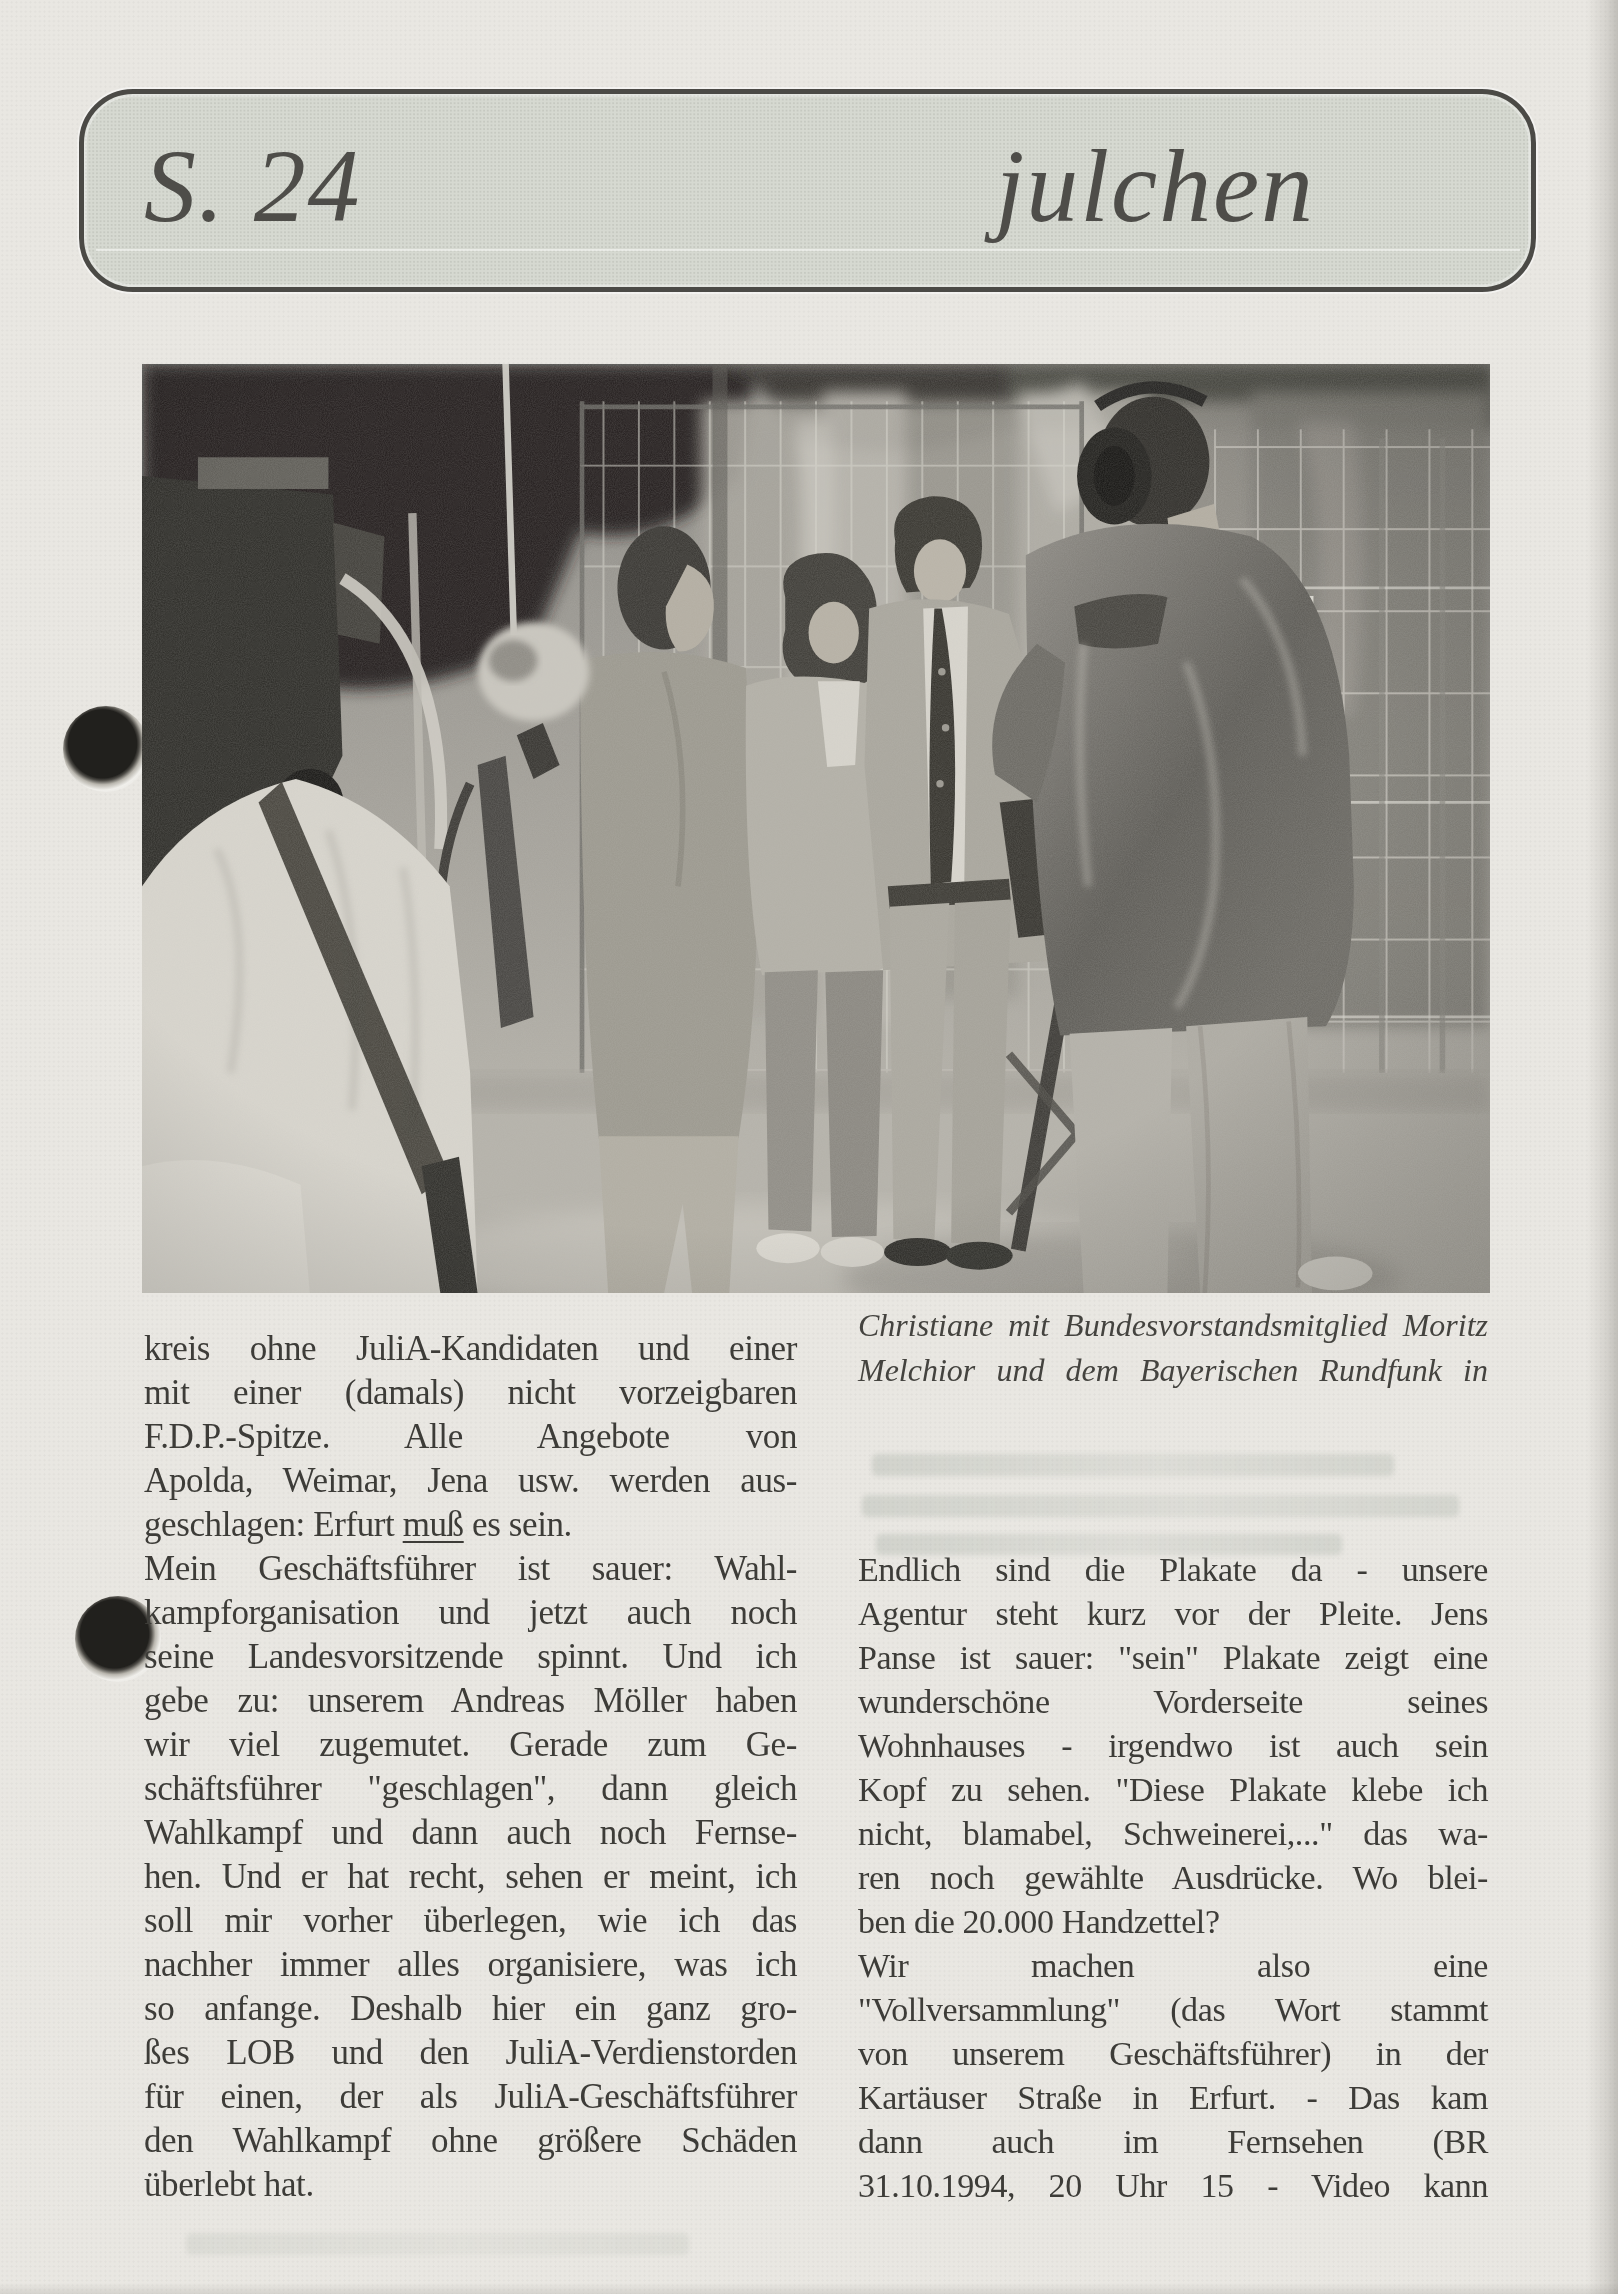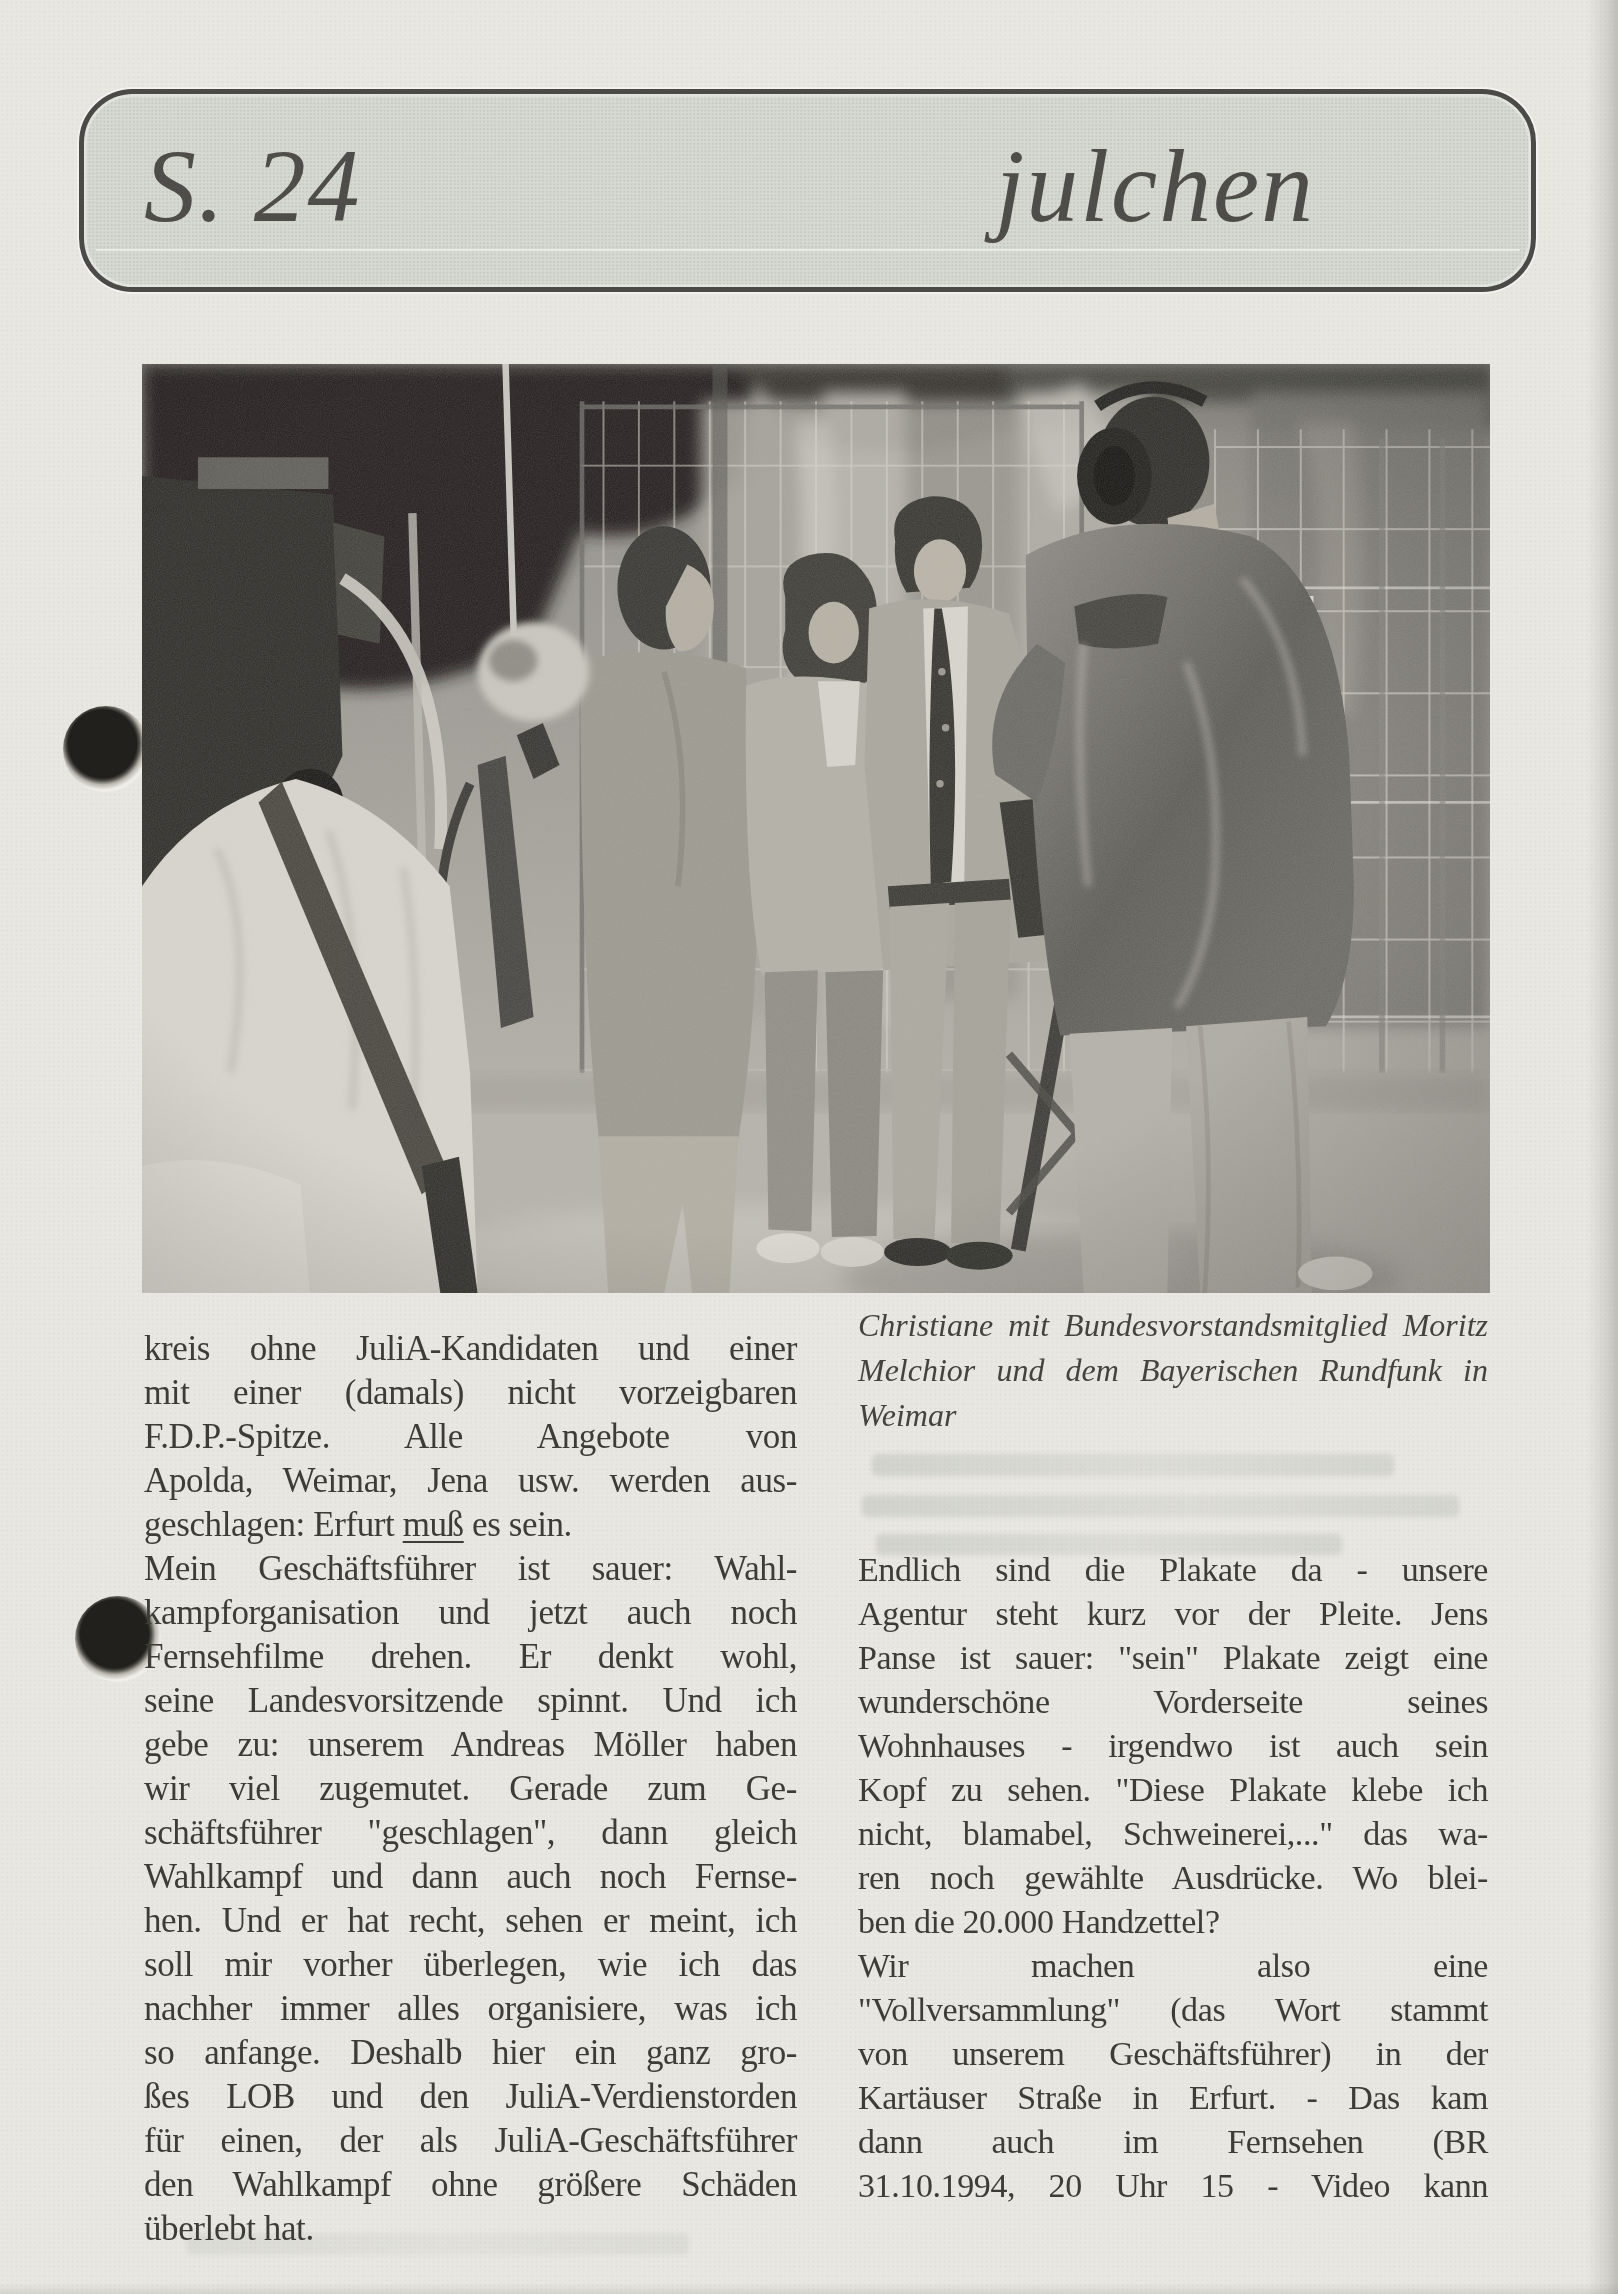--- a/index.html
+++ b/index.html
@@ -251,37 +251,35 @@
       <path d="M0 860 Q80 840 170 880 L180 996 L0 996 Z" fill="#e2dfd7"></path>
     </g>
 
     <rect width="1446" height="996" fill="url(#vg)"></rect>
     <rect width="1446" height="996" filter="url(#grainF)" opacity="0.45"></rect>
   </svg>
 
   <div class="abs caption textcol">
       <div class="line">Christiane mit Bundesvorstandsmitglied Moritz</div>
       <div class="line">Melchior und dem Bayerischen Rundfunk in</div>
-      <div class="line end">Weimar</div>
     </div>
 
   <div class="abs bleed" style="left:872px;top:1454px;width:522px;height:22.4px;"></div>
   <div class="abs bleed" style="left:862px;top:1495px;width:597px;height:22.4px;"></div>
   <div class="abs bleed" style="left:876px;top:1534px;width:466px;height:20.5px;"></div>
   <div class="abs bleed" style="left:186px;top:2233px;width:503px;height:22.4px;opacity:.6;"></div>
 
   <div class="abs left-col textcol">
       <div class="line">kreis ohne JuliA-Kandidaten und einer</div>
       <div class="line">mit einer (damals) nicht vorzeigbaren</div>
       <div class="line">F.D.P.-Spitze. Alle Angebote von</div>
       <div class="line">Apolda, Weimar, Jena usw. werden aus-</div>
       <div class="line end"><span>geschlagen: Erfurt </span><u>muß</u><span> es sein.</span></div>
       <div class="line">Mein Geschäftsführer ist sauer: Wahl-</div>
       <div class="line">kampforganisation und jetzt auch noch</div>
-      <div class="line">Fernsehfilme drehen. Er denkt wohl,</div>
       <div class="line">seine Landesvorsitzende spinnt. Und ich</div>
       <div class="line">gebe zu: unserem Andreas Möller haben</div>
       <div class="line">wir viel zugemutet. Gerade zum Ge-</div>
       <div class="line">schäftsführer "geschlagen", dann gleich</div>
       <div class="line">Wahlkampf und dann auch noch Fernse-</div>
       <div class="line">hen. Und er hat recht, sehen er meint, ich</div>
       <div class="line">soll mir vorher überlegen, wie ich das</div>
       <div class="line">nachher immer alles organisiere, was ich</div>
       <div class="line">so anfange. Deshalb hier ein ganz gro-</div>
       <div class="line">ßes LOB und den JuliA-Verdienstorden</div>

